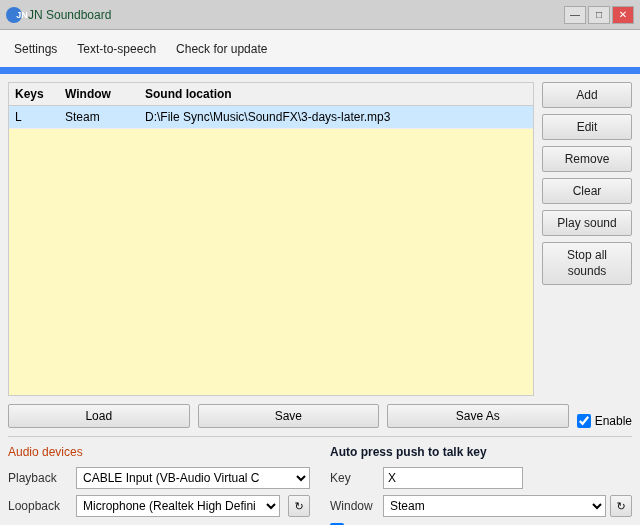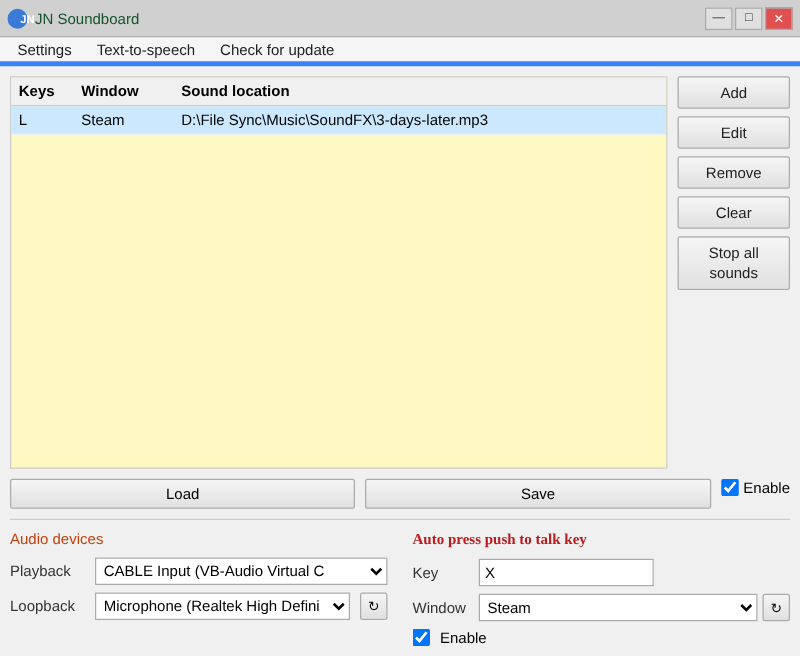--- a/index.html
+++ b/index.html
@@ -58,25 +58,25 @@
       justify-content: center;
       font-size: 10px;
       color: #333;
     }
     .title-btn.close {
       background: #e05050;
       color: white;
     }
     .menu-bar {
       background: #f5f5f5;
-      height: 23px;
+      height: 44px;
       display: flex;
       align-items: center;
       padding: 0 4px;
-      border-bottom: 4px solid #3b82f6;
+      border-bottom: 7px solid #3b82f6;
     }
     .menu-item {
       padding: 4px 10px;
       cursor: pointer;
       color: #222;
       border-radius: 2px;
     }
     .main-content {
       display: flex;
       padding: 8px;
@@ -119,21 +119,21 @@
       background: linear-gradient(to bottom, #f5f5f5, #e0e0e0);
       cursor: pointer;
       border-radius: 2px;
       font-size: 12px;
       color: #222;
     }
     .bottom-buttons {
       display: flex;
       gap: 8px;
       padding: 0 8px 8px 8px;
-      align-items: flex-start;
+      align-items: flex-end;
     }
     .bottom-btn {
       padding: 4px 20px;
       border: 1px solid #aaa;
       background: linear-gradient(to bottom, #f5f5f5, #e0e0e0);
       cursor: pointer;
       border-radius: 2px;
       font-size: 12px;
       flex: 1;
     }
@@ -214,22 +214,21 @@
       flex: 1;
     }
     input[type="checkbox"] {
       width: 14px;
       height: 14px;
       cursor: pointer;
     }
     .auto-press-title {
       font-weight: bold;
       margin-bottom: 8px;
-      color: #b91c1c;
-      font-family: Liberation Serif, serif;
+      color: #0f172a;
     }
   </style>
 </head>
 <body>
 
 <div class="title-bar">
   <div class="title-bar-left">
     <div class="title-bar-icon">JN</div>
     <span class="title-text">JN Soundboard</span>
   </div>
@@ -259,30 +258,32 @@
       <div class="table-cell">Steam</div>
       <div class="table-cell">D:\File Sync\Music\SoundFX\3-days-later.mp3</div>
     </div>
   </div>
 
   <div class="button-panel">
     <button class="btn">Add</button>
     <button class="btn">Edit</button>
     <button class="btn">Remove</button>
     <button class="btn">Clear</button>
+    <button class="btn">Play sound</button>
     <button class="btn" style="line-height:1.3">
       <span>Stop all</span><br>
       <span>sounds</span>
     </button>
   </div>
 </div>
 
 <div class="bottom-buttons">
   <button class="bottom-btn">Load</button>
   <button class="bottom-btn">Save</button>
+  <button class="bottom-btn">Save As</button>
   <div class="enable-row">
     <input type="checkbox" id="enable-main" checked="" style="">
     <label for="enable-main">Enable</label>
   </div>
 </div>
 
 <div class="separator"></div>
 
 <div class="audio-section">
 

